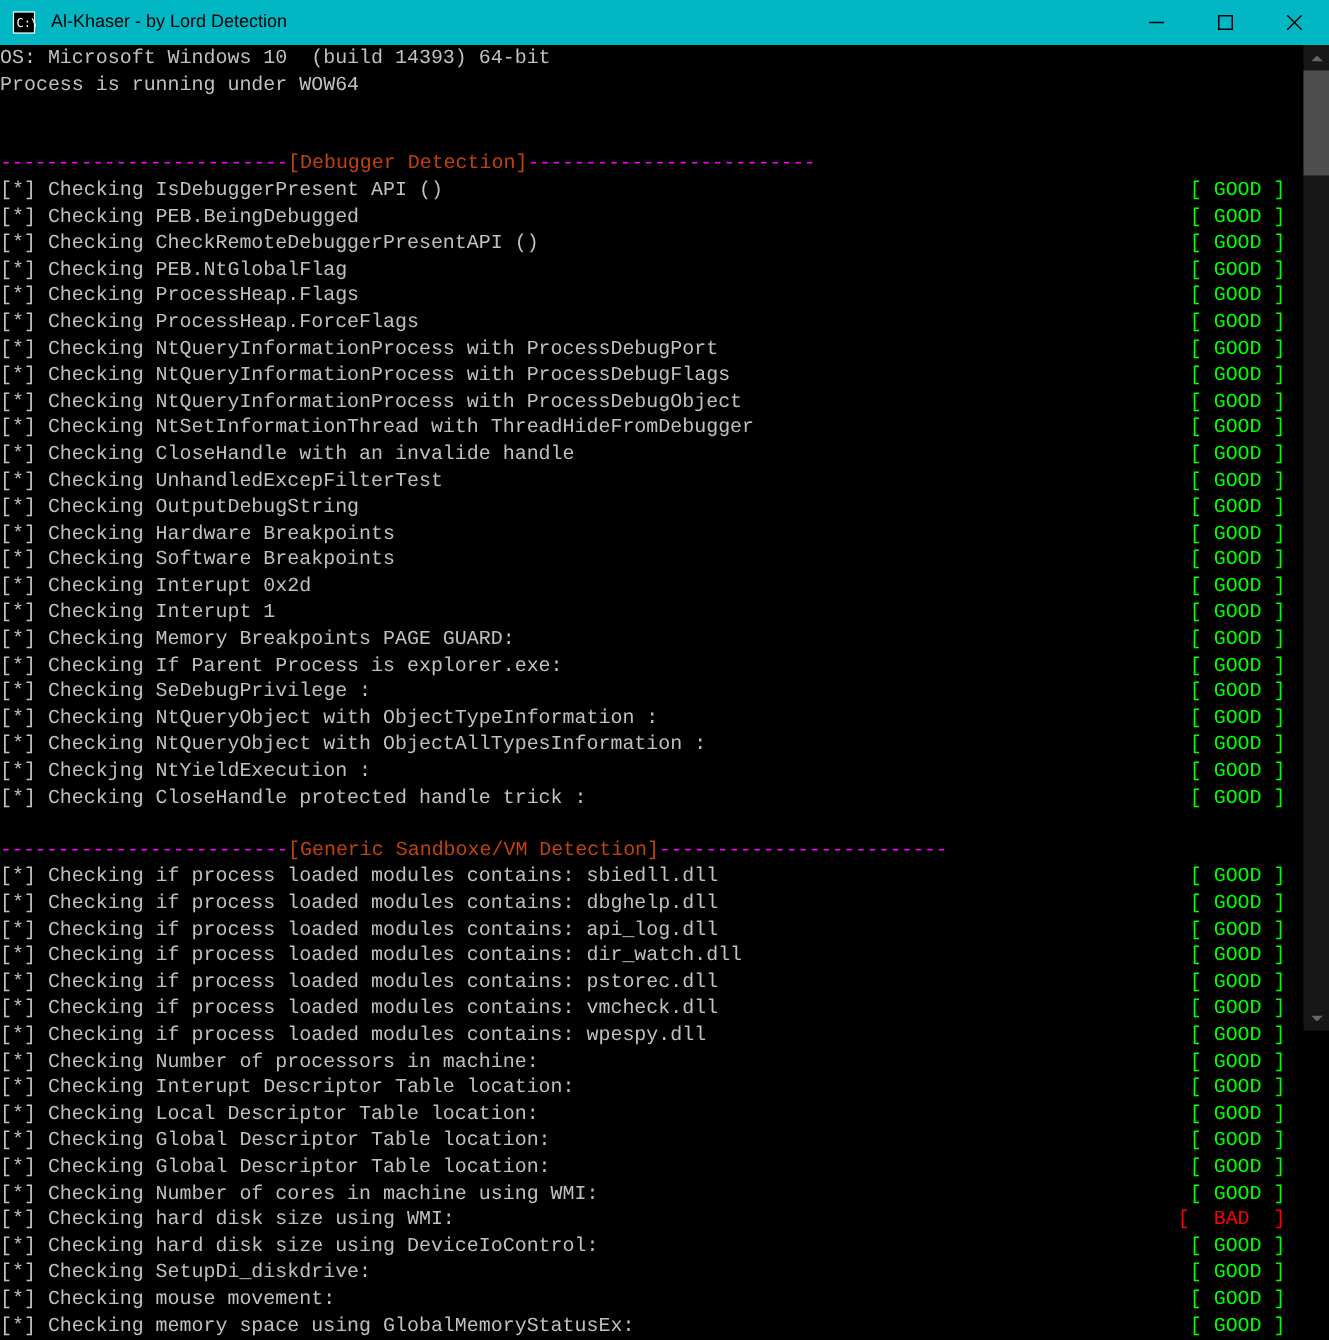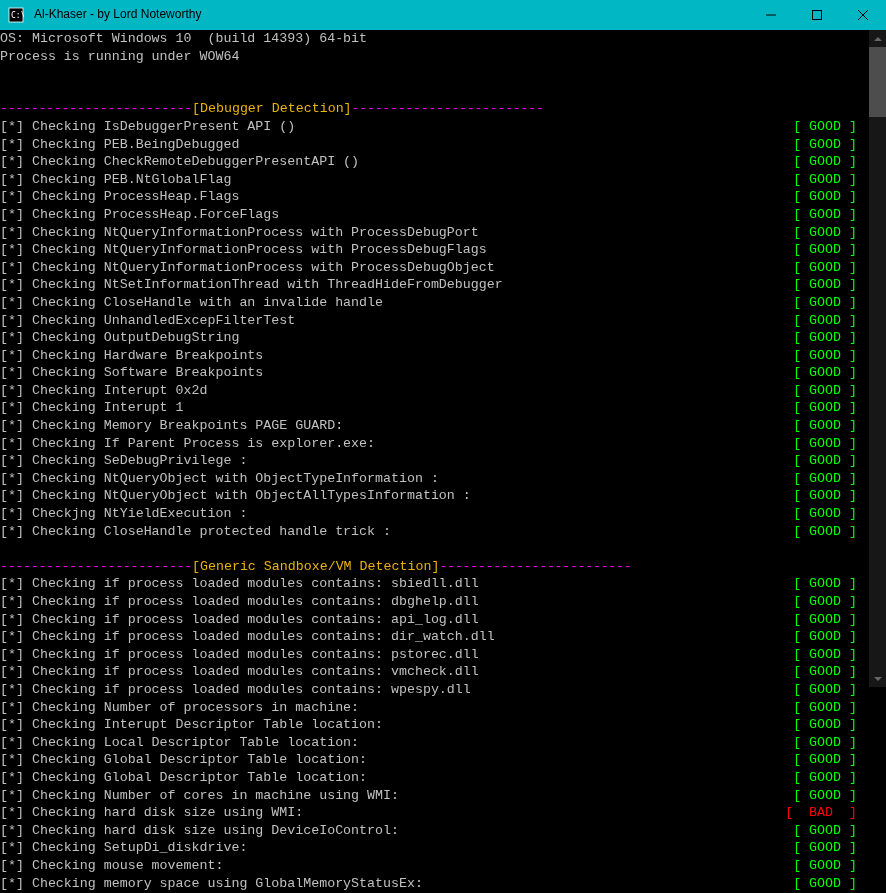--- a/index.html
+++ b/index.html
@@ -66,40 +66,40 @@
 .scroll-arrow.down{ bottom:0; }
 .scroll-arrow svg { fill:#666; }
 .terminal {
   padding: 0;
   white-space: pre;
   color:#c0c0c0;
   margin-right:17px;
 }
 .line { height:17.6px; display:block; position:relative; }
 .c-gray { color:#c0c0c0; }
-.c-magenta { color:#eab308;margin-top:48px; }
+.c-magenta { color:#c2410c;margin-top:48px; }
 .c-green { color:#00ff00; }
 .c-red { color:#ff0000; }
 .status {
   position:absolute;
   right: 12px;
 }
 .sep { color:#ff00ff; letter-spacing: -0.3px; }
 </style>
 </head>
 <body>
 
 <div class="titlebar">
   <div class="icon">
     <svg viewBox="0 0 16 16">
         <rect x="1" y="1" width="14" height="14" fill="#000" stroke="#fff" stroke-width="0.8"></rect>
         <text x="3" y="11" font-size="8" fill="#fff" font-family="monospace">C:\</text>
       </svg>
   </div>
-  <div class="title">Al-Khaser - by Lord Noteworthy</div>
+  <div class="title">Al-Khaser - by Lord Detection</div>
   <div class="win-controls">
     <div class="win-btn">
         <svg width="10" height="10">
           <line x1="0" y1="5" x2="10" y2="5"></line>
         </svg>
       </div>
     <div class="win-btn">
         <svg width="10" height="10">
           <rect x="0.5" y="0.5" width="9" height="9"></rect>
         </svg>

